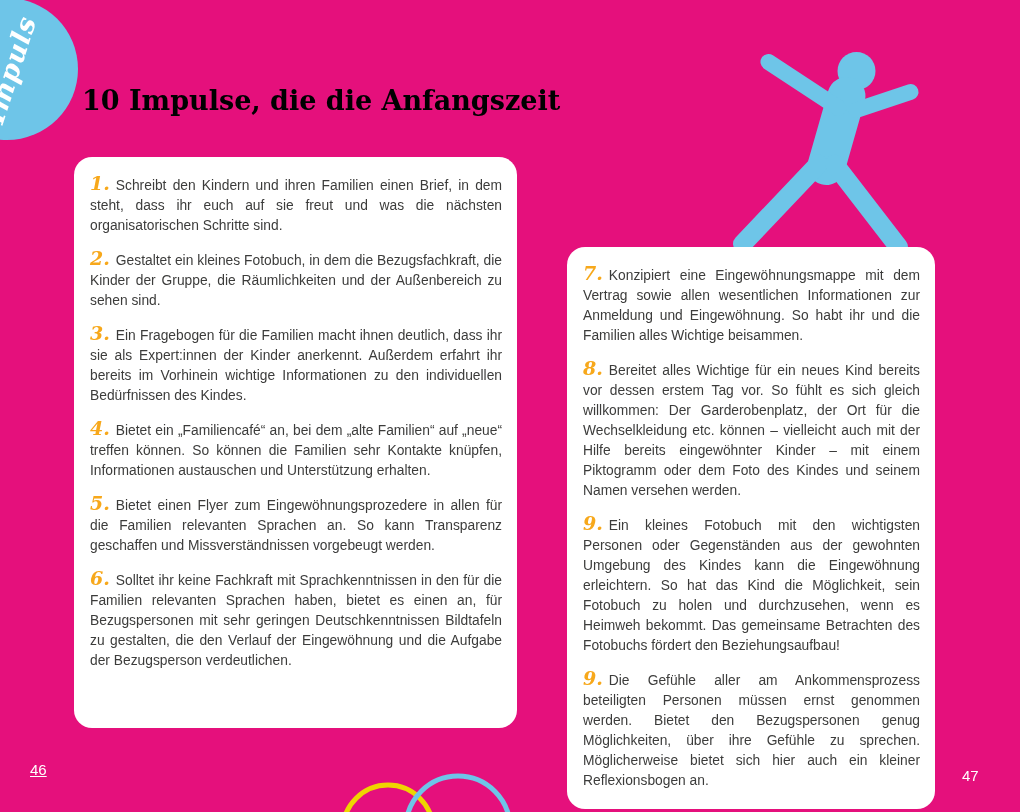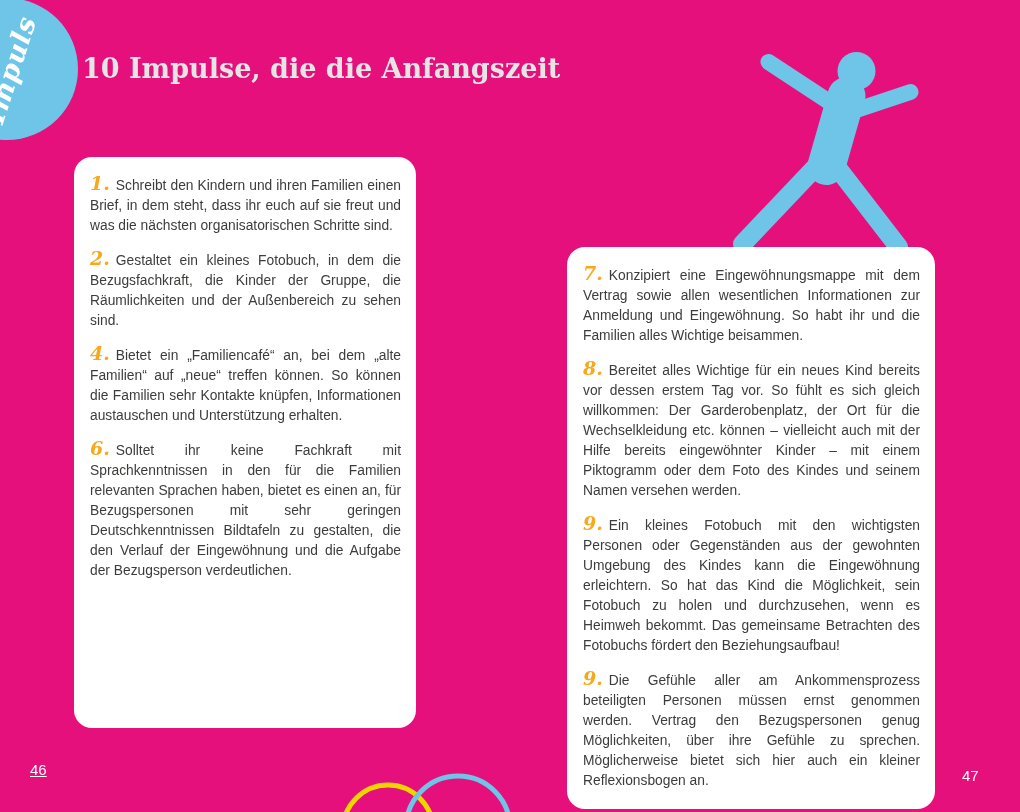--- a/index.html
+++ b/index.html
@@ -34,36 +34,36 @@
     font-weight: 700;
     font-size: 27px;
     color: #FFFFFF;
     letter-spacing: 1px;
   }
 
   
   .title {
     position: absolute;
     left: 82px;
-    top: 52px;
-    color: #e5e5e5;
+    top: 84px;
+    color: #000000;
     font-family: "DejaVu Serif", serif;
     font-weight: 700;
     font-size: 27px;
     line-height: 1.25;
   }
 
   
   .card {
     position: absolute;
     background: #FFFFFF;
     border-radius: 18px;
     padding: 17px 15px 18px 16px;
   }
-  .card-left  { left: 74px;  top: 157px; width: 342px; min-height: 571px; }
+  .card-left  { left: 74px;  top: 157px; width: 443px; min-height: 571px; }
   .card-right { left: 567px; top: 247px; width: 368px; min-height: 496px; }
 
   .item {
     font-size: 13.8px;
     line-height: 20px;
     text-align: justify;
     margin-bottom: 13px;
   }
   .item:last-child { margin-bottom: 0; }
   .num {
@@ -127,39 +127,45 @@
 </svg>
 
 <section class="card card-left">
   <p class="item">
     <span class="num">1.</span><span>Schreibt den Kindern und ihren Familien einen Brief, in dem steht, dass ihr euch auf sie freut und was die nächsten organisatorischen Schritte sind.</span>
   </p>
   <p class="item">
     <span class="num">2.</span><span>Gestaltet ein kleines Fotobuch, in dem die Bezugsfachkraft, die Kinder der Gruppe, die Räumlichkeiten und der Außenbereich zu sehen sind.</span>
   </p>
   <p class="item">
+    <span class="num">3.</span><span>Ein Fragebogen für die Familien macht ihnen deutlich, dass ihr sie als Expert:innen der Kinder anerkennt. Außerdem erfahrt ihr bereits im Vorhinein wichtige Informationen zu den individuellen Bedürfnissen des Kindes.</span>
+  </p>
+  <p class="item">
     <span class="num">4.</span><span>Bietet ein „Familiencafé“ an, bei dem „alte Familien“ auf „neue“ treffen können. So können die Familien sehr Kontakte knüpfen, Informationen austauschen und Unterstützung erhalten.</span>
+  </p>
+  <p class="item">
+    <span class="num">5.</span><span>Bietet einen Flyer zum Eingewöhnungsprozedere in allen für die Familien relevanten Sprachen an. So kann Transparenz geschaffen und Missverständnissen vorgebeugt werden.</span>
   </p>
   <p class="item">
     <span class="num">6.</span><span>Solltet ihr keine Fachkraft mit Sprachkenntnissen in den für die Familien relevanten Sprachen haben, bietet es einen an, für Bezugspersonen mit sehr geringen Deutschkenntnissen Bildtafeln zu gestalten, die den Verlauf der Eingewöhnung und die Aufgabe der Bezugsperson verdeutlichen.</span>
   </p>
 </section>
 
 <section class="card card-right">
   <p class="item">
     <span class="num">7.</span><span>Konzipiert eine Eingewöhnungsmappe mit dem Vertrag sowie allen wesentlichen Informationen zur Anmeldung und Eingewöhnung. So habt ihr und die Familien alles Wichtige beisammen.</span>
   </p>
   <p class="item">
     <span class="num">8.</span><span>Bereitet alles Wichtige für ein neues Kind bereits vor dessen erstem Tag vor. So fühlt es sich gleich willkommen: Der Garderobenplatz, der Ort für die Wechselkleidung etc. können – vielleicht auch mit der Hilfe bereits eingewöhnter Kinder – mit einem Piktogramm oder dem Foto des Kindes und seinem Namen versehen werden.</span>
   </p>
   <p class="item">
     <span class="num">9.</span><span>Ein kleines Fotobuch mit den wichtigsten Personen oder Gegenständen aus der gewohnten Umgebung des Kindes kann die Eingewöhnung erleichtern. So hat das Kind die Möglichkeit, sein Fotobuch zu holen und durchzusehen, wenn es Heimweh bekommt. Das gemeinsame Betrachten des Fotobuchs fördert den Beziehungsaufbau!</span>
   </p>
   <p class="item">
-    <span class="num">9.</span><span>Die Gefühle aller am Ankommensprozess beteiligten Personen müssen ernst genommen werden. Vertrag den Bezugspersonen genug Möglichkeiten, über ihre Gefühle zu sprechen. Möglicherweise bietet sich hier auch ein kleiner Reflexionsbogen an.</span>
+    <span class="num">9.</span><span>Die Gefühle aller am Ankommensprozess beteiligten Personen müssen ernst genommen werden. Bietet den Bezugspersonen genug Möglichkeiten, über ihre Gefühle zu sprechen. Möglicherweise bietet sich hier auch ein kleiner Reflexionsbogen an.</span>
   </p>
 </section>
 
 <svg class="rings" viewBox="0 0 210 40" xmlns="http://www.w3.org/2000/svg">
   <circle cx="58" cy="58" r="45" fill="none" stroke="#EFD500" stroke-width="5"></circle>
   <circle cx="128" cy="56" r="52" fill="none" stroke="#6EC5E8" stroke-width="5"></circle>
 </svg>
 
 <div class="pagenum pagenum-left">46</div>
 <div class="pagenum pagenum-right">47</div>

